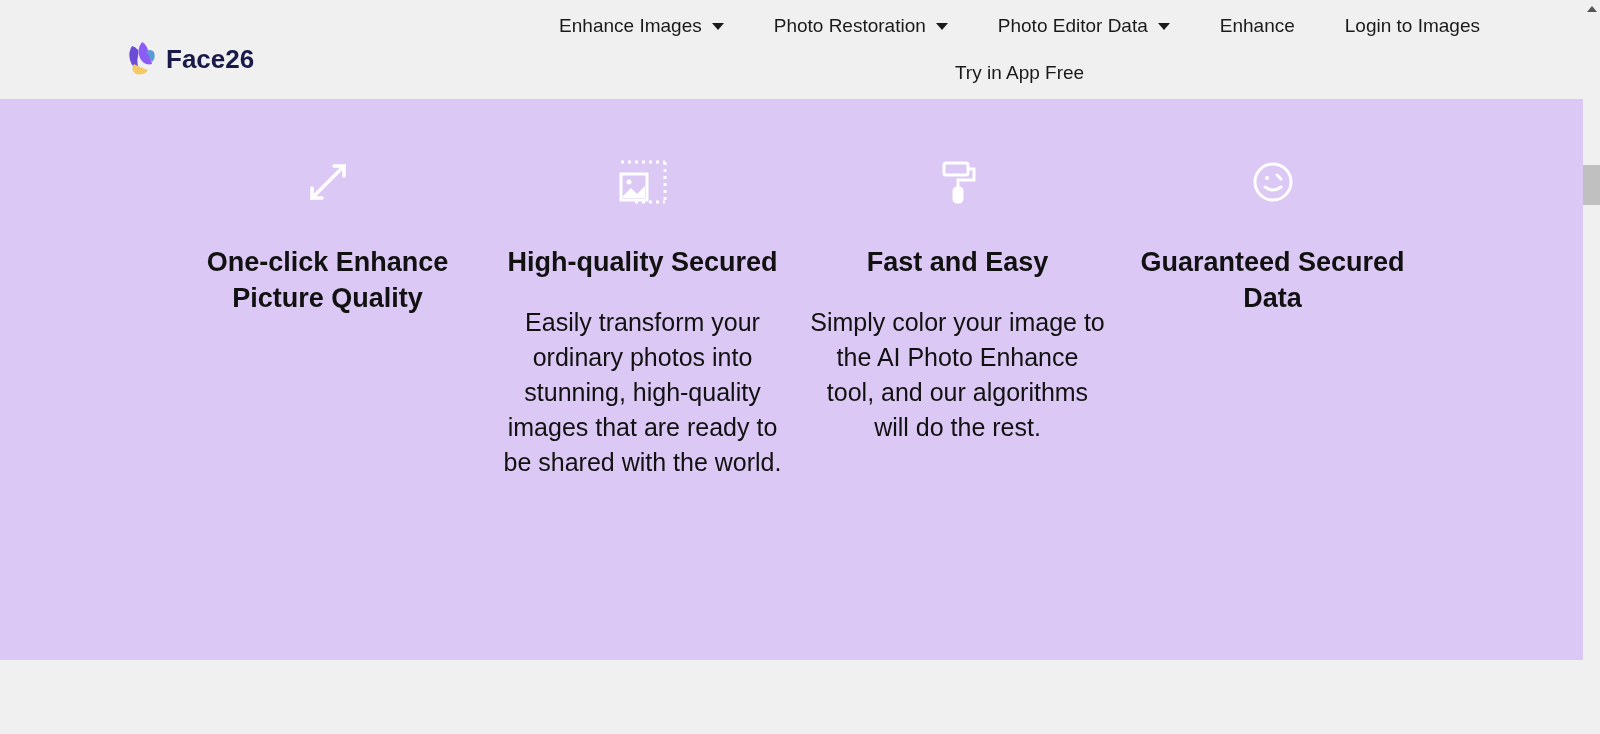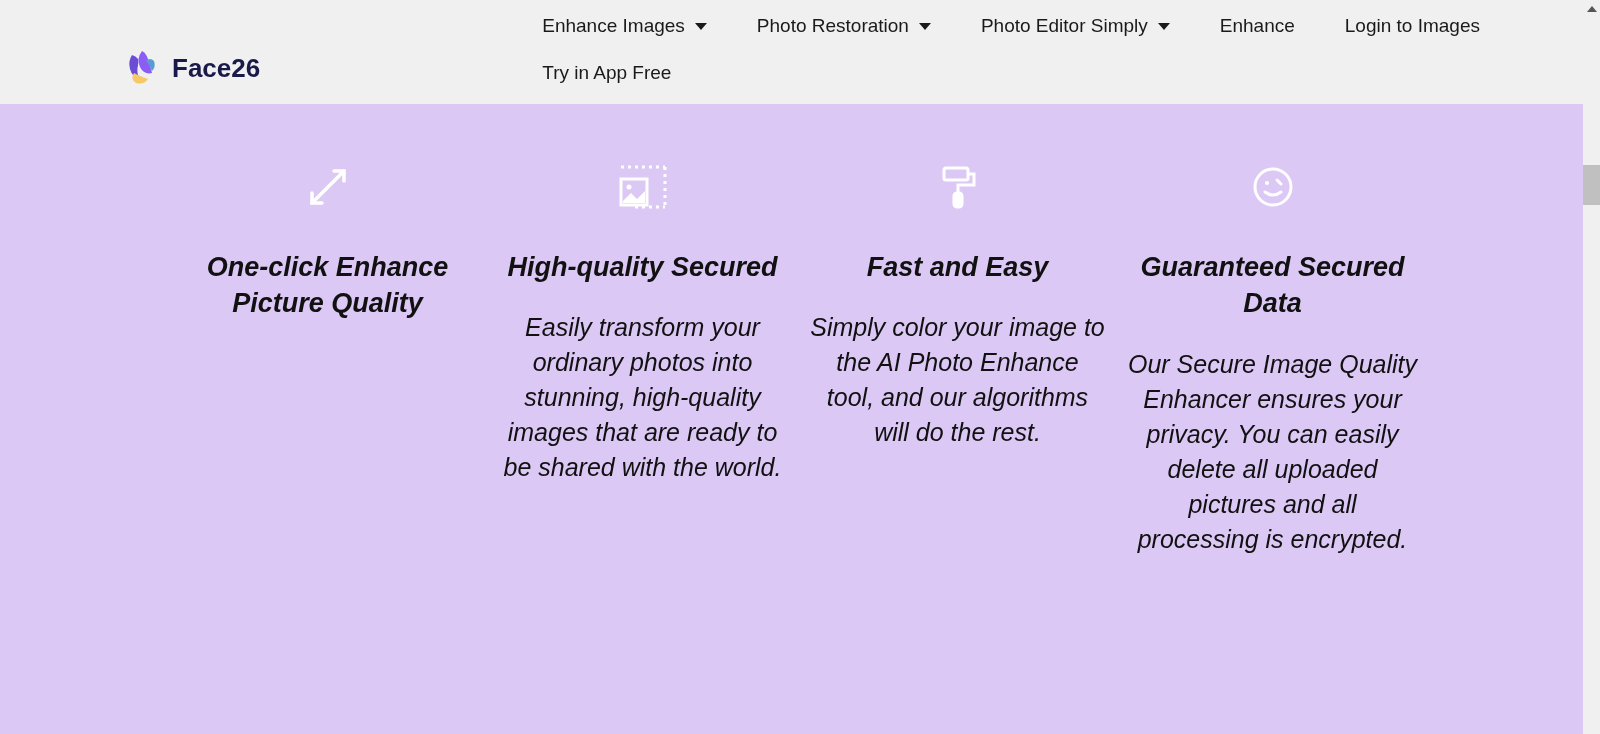--- a/index.html
+++ b/index.html
@@ -16,36 +16,36 @@
     .header {
       background: #f0f0f0;
       padding: 15px 120px;
       display: flex;
       align-items: flex-start;
       justify-content: space-between;
     }
     .logo-area {
       display: flex;
       align-items: center;
-      gap: 10px;
-      margin-top: 32px;
+      gap: 4px;
+      margin-top: 23px;
     }
     .logo-icon {
       width: 42px;
       height: 42px;
     }
     .logo-text {
       font-size: 26px;
       font-weight: 700;
       color: #1a1a4a;
     }
     .nav {
       display: flex;
       flex-direction: column;
-      align-items: flex-start;
+      align-items: center;
       gap: 25px;
     }
     .nav-row {
       display: flex;
       gap: 50px;
       align-items: center;
     }
     .nav-item {
       display: flex;
       align-items: center;
@@ -57,21 +57,20 @@
     .chevron {
       width: 0;
       height: 0;
       border-left: 6px solid transparent;
       border-right: 6px solid transparent;
       border-top: 7px solid #1a1a1a;
     }
     .features-section {
       background: #dcc8f5;
       padding: 60px 180px 180px 180px;
-      font-style: italic;
     }
     .features-grid {
       display: grid;
       grid-template-columns: repeat(4, 1fr);
       gap: 20px;
     }
     .feature {
       text-align: center;
       display: flex;
       flex-direction: column;
@@ -148,21 +147,21 @@
     <div class="nav-row">
       <div class="nav-item">
         <span>Enhance Images</span>
         <span class="chevron"></span>
       </div>
       <div class="nav-item">
         <span>Photo Restoration</span>
         <span class="chevron"></span>
       </div>
       <div class="nav-item">
-        <span>Photo Editor Simply</span>
+        <span>Photo Editor Data</span>
         <span class="chevron"></span>
       </div>
       <div class="nav-item">
         <span>Enhance</span>
       </div>
       <div class="nav-item">
         <span>Login to Images</span>
       </div>
     </div>
     <div class="nav-row">
@@ -217,21 +216,20 @@
     <div class="feature">
       <div class="feature-icon">
         <svg width="42" height="42" viewBox="0 0 42 42" fill="none" stroke="white" stroke-width="3">
           <circle cx="21" cy="21" r="18"></circle>
           <circle cx="15" cy="17" r="2" fill="white" stroke="none"></circle>
           <path d="M 25 14 L 29 18" stroke-linecap="round"></path>
           <path d="M 13 26 Q 21 32 29 26" stroke-linecap="round"></path>
         </svg>
       </div>
       <h3 class="feature-title">Guaranteed Secured Data</h3>
-      <p class="feature-desc">Our Secure Image Quality Enhancer ensures your privacy. You can easily delete all uploaded pictures and all processing is encrypted.</p>
     </div>
 
   </div>
 </div>
 
 <div class="scrollbar">
   <div class="scroll-arrow-up"></div>
   <div class="scroll-thumb"></div>
 </div>
 

